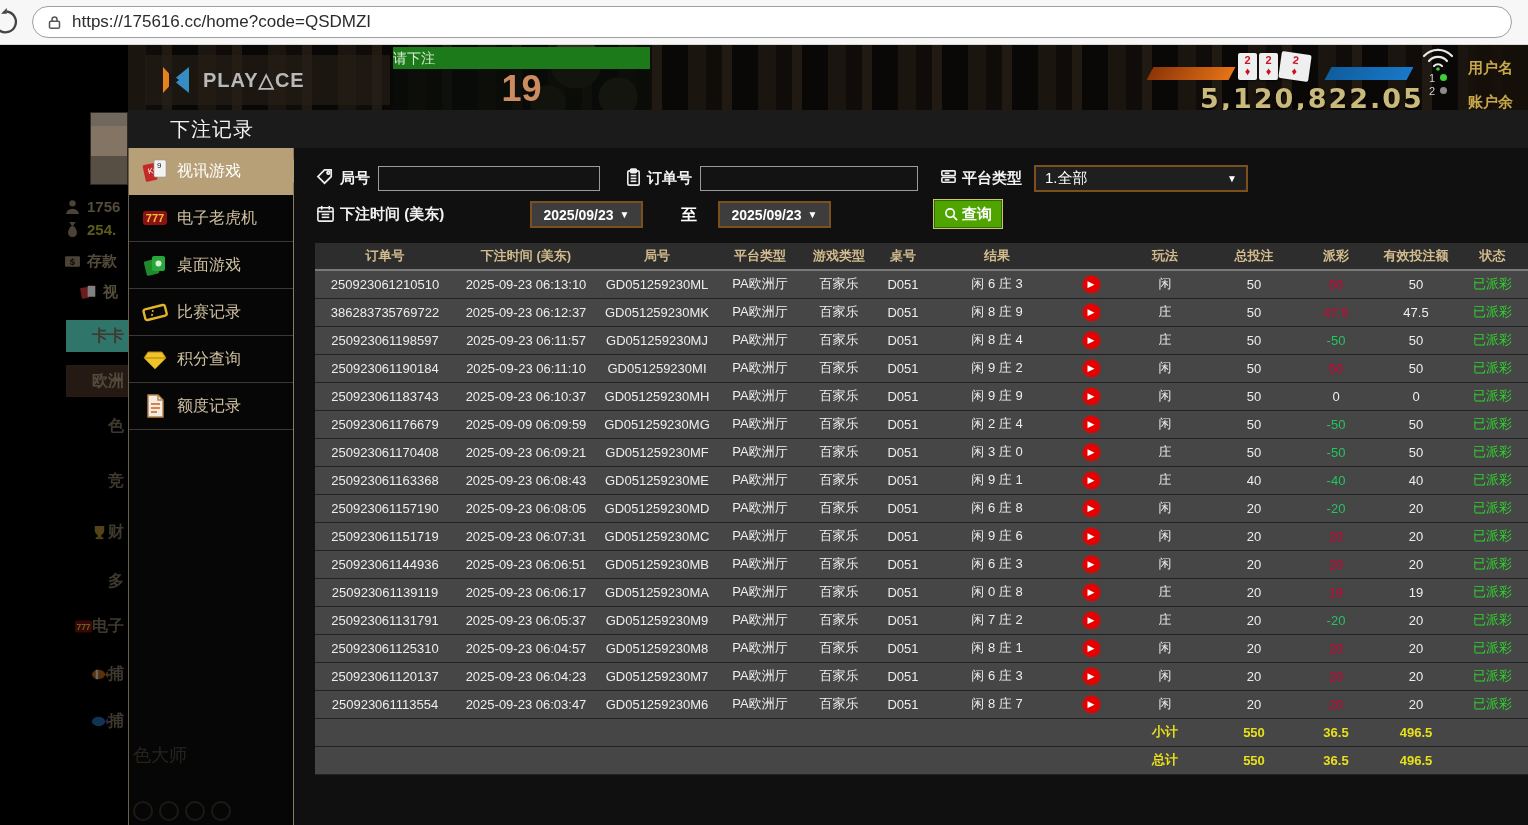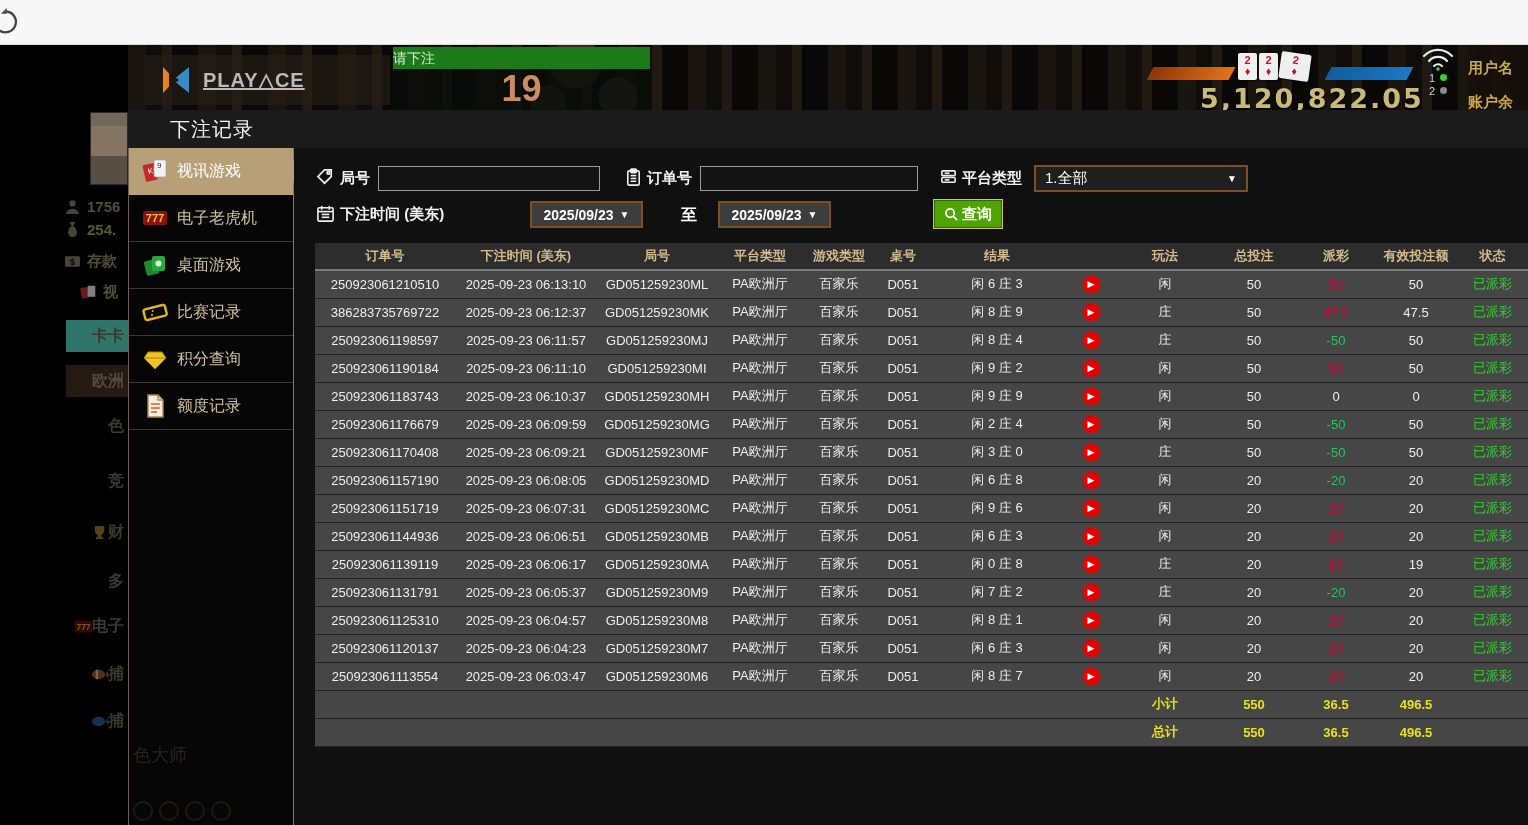--- a/index.html
+++ b/index.html
@@ -25,21 +25,21 @@
     background:
       radial-gradient(circle 26px at 448px 18px, #45392b 0 25px, transparent 26px),
       radial-gradient(circle 20px at 490px 52px, #4a3e2f 0 19px, transparent 20px),
       radial-gradient(circle 18px at 420px 58px, #403527 0 17px, transparent 18px),
       repeating-linear-gradient(90deg, #241c14 0 18px, #14100c 18px 34px, #2c2318 34px 44px, #0e0b08 44px 70px),
       #191410; }
   .banner-dim { position:absolute; inset:0; background:rgba(0,0,0,0.25); }
   .logo-bar { position:absolute; left:17px; top:10px; width:245px; height:50px;
     background:rgba(38,31,23,0.65); display:flex; align-items:center; padding-left:14px; }
   .logo-mark { width:34px; height:34px; margin-right:10px; }
-  .logo-text { color:#b9b9b9; font-weight:bold; font-size:20px; letter-spacing:1px;text-decoration:underline; }
+  .logo-text { color:#b9b9b9; font-weight:bold; font-size:20px; letter-spacing:1px; }
   .bet-box { position:absolute; left:265px; top:2px; width:257px; height:63px; }
   .bet-box-head { height:22px; background:#1d7a1b; color:#d9ecd2; font-size:14px;
     text-align:left; line-height:22px; }
   .bet-box-body { height:41px; background:rgba(8,12,8,0.72); color:#cd8b62;
     font-size:36px; font-weight:bold; text-align:center; line-height:40px; }
   .scoreboard { position:absolute; left:1022px; top:8px; width:260px; height:30px; }
   .bar-left { position:absolute; left:0; top:14px; width:82px; height:13px;
     transform:skewX(-28deg); background:linear-gradient(90deg,#8d3508,#e67317); }
   .bar-right { position:absolute; right:0; top:14px; width:82px; height:13px;
     transform:skewX(-28deg); background:linear-gradient(90deg,#0f5d9e,#1979c8); }
@@ -135,20 +135,27 @@
 </head>
 <body>
 
 <div class="screen">
 
   <div class="browser-bar">
     <svg class="reload-ic" viewBox="0 0 24 24" fill="none" stroke="currentColor" stroke-width="2">
       <path d="M4 5 a9 9 0 1 0 7 -2"></path>
       <path d="M11 0 v5 h-5" fill="currentColor" stroke="none"></path>
     </svg>
+    <div class="url-pill">
+      <svg class="lock-ic" viewBox="0 0 24 24" fill="none" stroke="currentColor" stroke-width="2.4">
+        <rect x="4" y="10" width="16" height="11" rx="2"></rect>
+        <path d="M8 10 V7 a4 4 0 0 1 8 0 v3"></path>
+      </svg>
+      <span class="url-text">https://175616.cc/home?code=QSDMZI</span>
+    </div>
   </div>
 
   <div class="stage">
 
     <div class="banner">
       <div class="banner-dim"></div>
       <div class="logo-bar">
         <svg class="logo-mark" viewBox="0 0 34 34">
           <polygon points="4,4 4,30 16,17" fill="#e8821e"></polygon>
           <polygon points="30,4 30,30 14,17" fill="#3a9ad8" opacity="0.9"></polygon>
@@ -494,21 +501,21 @@
                   <td>闲 9 庄 9</td>
                   <td><span class="play-btn">▶</span></td>
                   <td>闲</td>
                   <td>50</td>
                   <td class="zero">0</td>
                   <td>0</td>
                   <td class="status">已派彩</td>
                 </tr>
                 <tr>
                   <td>250923061176679</td>
-                  <td>2025-09-23 06:09:59</td>
+                  <td>2025-09-09 06:09:59</td>
                   <td>GD051259230MG</td>
                   <td>PA欧洲厅</td>
                   <td>百家乐</td>
                   <td>D051</td>
                   <td>闲 2 庄 4</td>
                   <td><span class="play-btn">▶</span></td>
                   <td>闲</td>
                   <td>50</td>
                   <td class="neg">-50</td>
                   <td>50</td>
@@ -520,20 +527,35 @@
                   <td>GD051259230MF</td>
                   <td>PA欧洲厅</td>
                   <td>百家乐</td>
                   <td>D051</td>
                   <td>闲 3 庄 0</td>
                   <td><span class="play-btn">▶</span></td>
                   <td>庄</td>
                   <td>50</td>
                   <td class="neg">-50</td>
                   <td>50</td>
+                  <td class="status">已派彩</td>
+                </tr>
+                <tr>
+                  <td>250923061163368</td>
+                  <td>2025-09-23 06:08:43</td>
+                  <td>GD051259230ME</td>
+                  <td>PA欧洲厅</td>
+                  <td>百家乐</td>
+                  <td>D051</td>
+                  <td>闲 9 庄 1</td>
+                  <td><span class="play-btn">▶</span></td>
+                  <td>庄</td>
+                  <td>40</td>
+                  <td class="neg">-40</td>
+                  <td>40</td>
                   <td class="status">已派彩</td>
                 </tr>
                 <tr>
                   <td>250923061157190</td>
                   <td>2025-09-23 06:08:05</td>
                   <td>GD051259230MD</td>
                   <td>PA欧洲厅</td>
                   <td>百家乐</td>
                   <td>D051</td>
                   <td>闲 6 庄 8</td>

